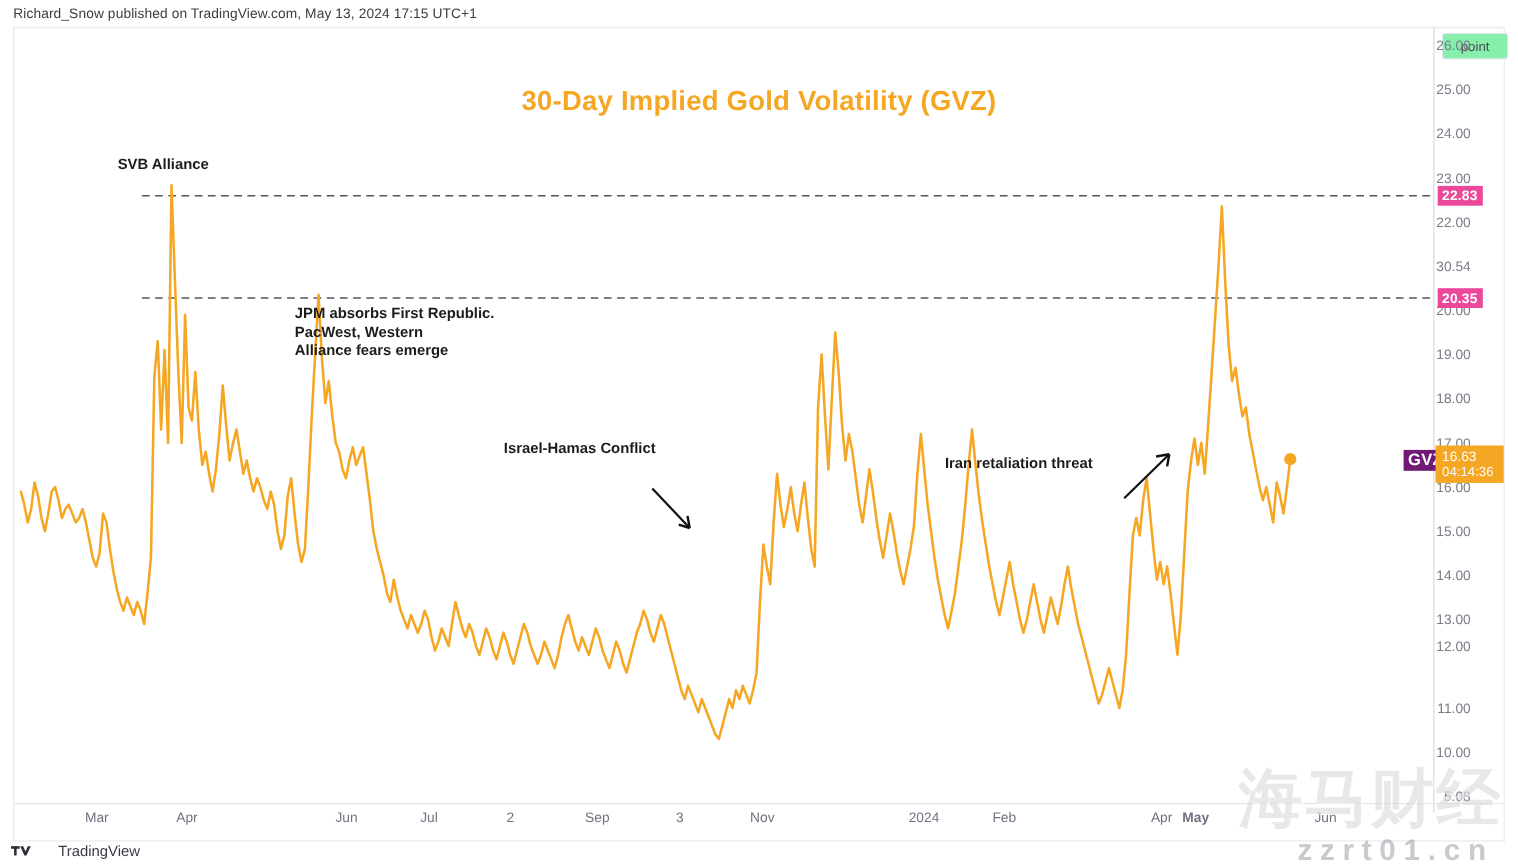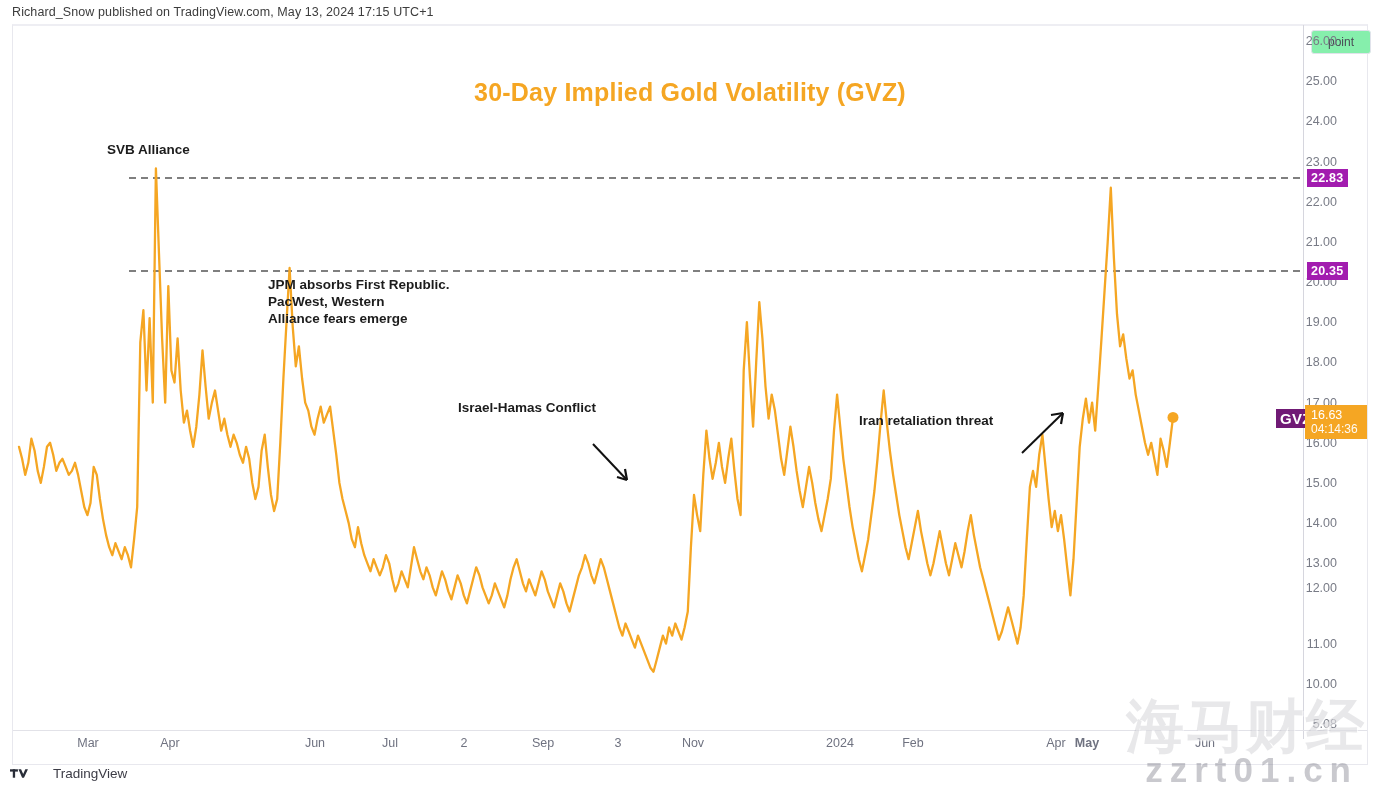--- a/index.html
+++ b/index.html
@@ -42,21 +42,21 @@
     text-align:right;width:52px;
   }
   .point-btn{
     position:absolute;left:1311px;top:30px;
     width:58px;height:22px;border:1px solid #e0e3eb;border-radius:3px;
     background:#86efac;color:#4a4a55;font-size:12px;
     display:flex;align-items:center;justify-content:center;
   }
   .plabel{
     position:absolute;left:1307px;
-    background:#a21caf;color:#fff;font-size:12.5px;font-weight:bold;
+    background:#ec4899;color:#fff;font-size:12.5px;font-weight:bold;
     padding:2px 5px 2px 4px;transform:translateY(-50%);
     white-space:nowrap;letter-spacing:.2px;
   }
   .gvz-tag{
     position:absolute;left:1276px;top:409px;
     background:#701a75;color:#fff;font-size:15px;font-weight:bold;
     padding:1px 4px;letter-spacing:.3px;
   }
   .gvz-badge{
     position:absolute;left:1305px;top:405px;
@@ -92,21 +92,21 @@
   }
   .wm{
     position:absolute;right:14px;bottom:34px;
     font-size:58px;font-weight:bold;color:rgba(150,150,160,.22);
     letter-spacing:2px;line-height:1;
     text-shadow:1px 1px 0 rgba(255,255,255,.6);
     pointer-events:none;
   }
   .wm2{
     position:absolute;right:22px;bottom:2px;
-    font-size:35px;font-weight:bold;color:rgba(120,120,132,.40);
+    font-size:27px;font-weight:bold;color:rgba(120,120,132,.40);
     letter-spacing:7px;line-height:1;
     pointer-events:none;
   }
 </style>
 </head>
 <body>
 
 <div class="byline">Richard_Snow published on TradingView.com, May 13, 2024 17:15 UTC+1</div>
 
 <div class="chart-frame"></div>
@@ -144,21 +144,21 @@
 <div class="xaxis-sep"></div>
 
 <div class="point-btn">point</div>
 
 <div class="price-axis" id="price-axis">
     <div class="ptick" style="top: 16.0674px;">26.00</div>
     <div class="ptick" style="top: 56.236px;">25.00</div>
     <div class="ptick" style="top: 96.4045px;">24.00</div>
     <div class="ptick" style="top: 136.573px;">23.00</div>
     <div class="ptick" style="top: 176.742px;">22.00</div>
-    <div class="ptick" style="top: 216.91px;">21.00</div>
+    <div class="ptick" style="top: 216.91px;">30.54</div>
     <div class="ptick" style="top: 257.079px;">20.00</div>
     <div class="ptick" style="top: 297.247px;">19.00</div>
     <div class="ptick" style="top: 337.416px;">18.00</div>
     <div class="ptick" style="top: 377.584px;">17.00</div>
     <div class="ptick" style="top: 417.753px;">16.00</div>
     <div class="ptick" style="top: 457.921px;">15.00</div>
     <div class="ptick" style="top: 498.09px;">14.00</div>
     <div class="ptick" style="top: 538.258px;">13.00</div>
     <div class="ptick" style="top: 563px;">12.00</div>
     <div class="ptick" style="top: 618.596px;">11.00</div>

